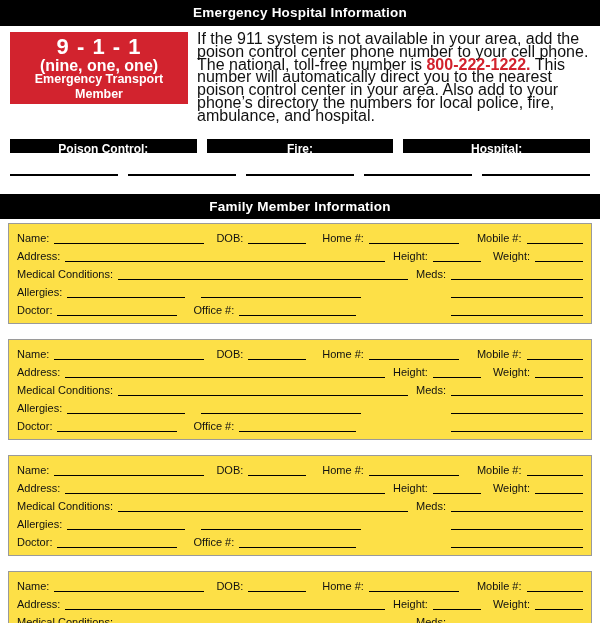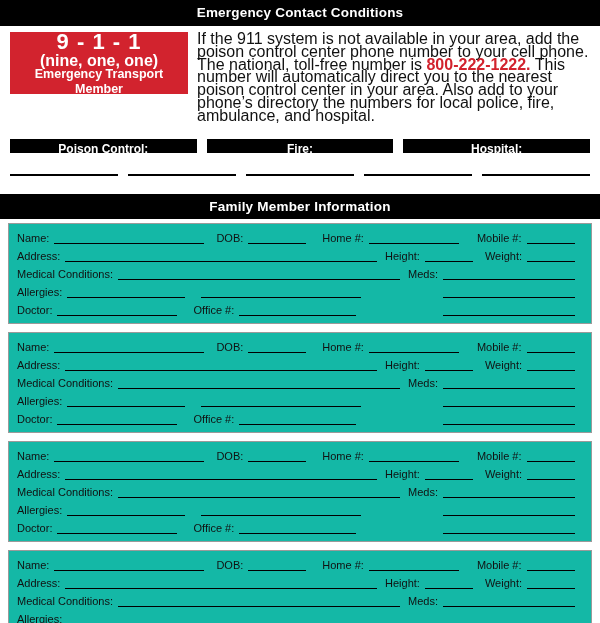--- a/index.html
+++ b/index.html
@@ -14,21 +14,21 @@
     background:#000; color:#fff;
     font-weight:bold; font-size:13.5px;
     text-align:center; height:26px; line-height:26px;
     letter-spacing:.2px;
   }
   .family-bar { margin-top:18px; height:25px; line-height:25px; }
 
   
   .top-info { display:flex; margin:6px 10px 0 10px; }
   .badge-911 {
-    width:178px; height:62px; flex:none;
+    width:178px; height:72px; flex:none;
     background:#d2232e; color:#fff;
     display:flex; flex-direction:column; align-items:center; justify-content:center;
     text-align:center;
   }
   .badge-911 .big-number { font-size:22px; font-weight:bold; letter-spacing:1px; line-height:24px; }
   .badge-911 .sub { font-size:16px; font-weight:bold; line-height:13px; }
   .badge-911 .system { font-size:12.5px; font-weight:bold; line-height:15px; }
   .poison-paragraph {
     flex:1; margin-left:9px; margin-top:1px;
     font-size:16px; line-height:12.8px; color:#111;
@@ -44,23 +44,23 @@
   }
   .contact-box + .contact-box { margin-left:10px; }
   .contact-lines { display:flex; margin:21px 10px 0 10px; }
   .contact-line { flex:1; height:0; border-bottom:2px solid #000; }
   .contact-line + .contact-line { margin-left:10px; }
 
   
   .member-list { margin:4px 8px 0 8px; }
   .member-block {
     border:1px solid #9a9a9a;
-    padding:7px 16px 6px 8px;
-    margin-bottom:8px;
-    background:#14b8a6;
+    padding:7px 8px 6px 8px;
+    margin-bottom:15px;
+    background:#fde047;
   }
   .frow {
     display:flex; align-items:baseline;
     font-size:11px; line-height:14px; color:#111;
     margin-bottom:4px; white-space:nowrap;
   }
   .frow:last-child { margin-bottom:0; }
   .lbl { flex:none; }
   .line {
     display:block; flex:none; height:0;
@@ -75,21 +75,21 @@
   .ml18 { margin-left:18px; }
   .mlbl { margin-left:5px; }  
   .w150 { width:150px; } .w58 { width:58px; } .w90 { width:90px; }
   .w48  { width:48px; }  .w118 { width:118px; } .w160 { width:160px; }
   .w132 { width:132px; } .w120 { width:120px; } .w117 { width:117px; }
 </style>
 </head>
 <body>
 
 <div class="section-bar">
-  <span>Emergency Contact Conditions</span>
+  <span>Emergency Hospital Information</span>
 </div>
 
 <div class="top-info">
   <div class="badge-911">
     <div class="big-number">9 - 1 - 1</div>
     <div class="sub">(nine, one, one)</div>
     <div class="system">Emergency Transport Member</div>
   </div>
   <div class="poison-paragraph"><span>If the 911 system is not available in your area, add the poison control center phone number to your cell phone. The national, toll-free number is </span><span class="phone">800-222-1222.</span><span> This number will automatically direct you to the nearest poison control center in your area. Also add to your phone’s directory the numbers for local police, fire, ambulance, and hospital.</span></div>
 </div>

